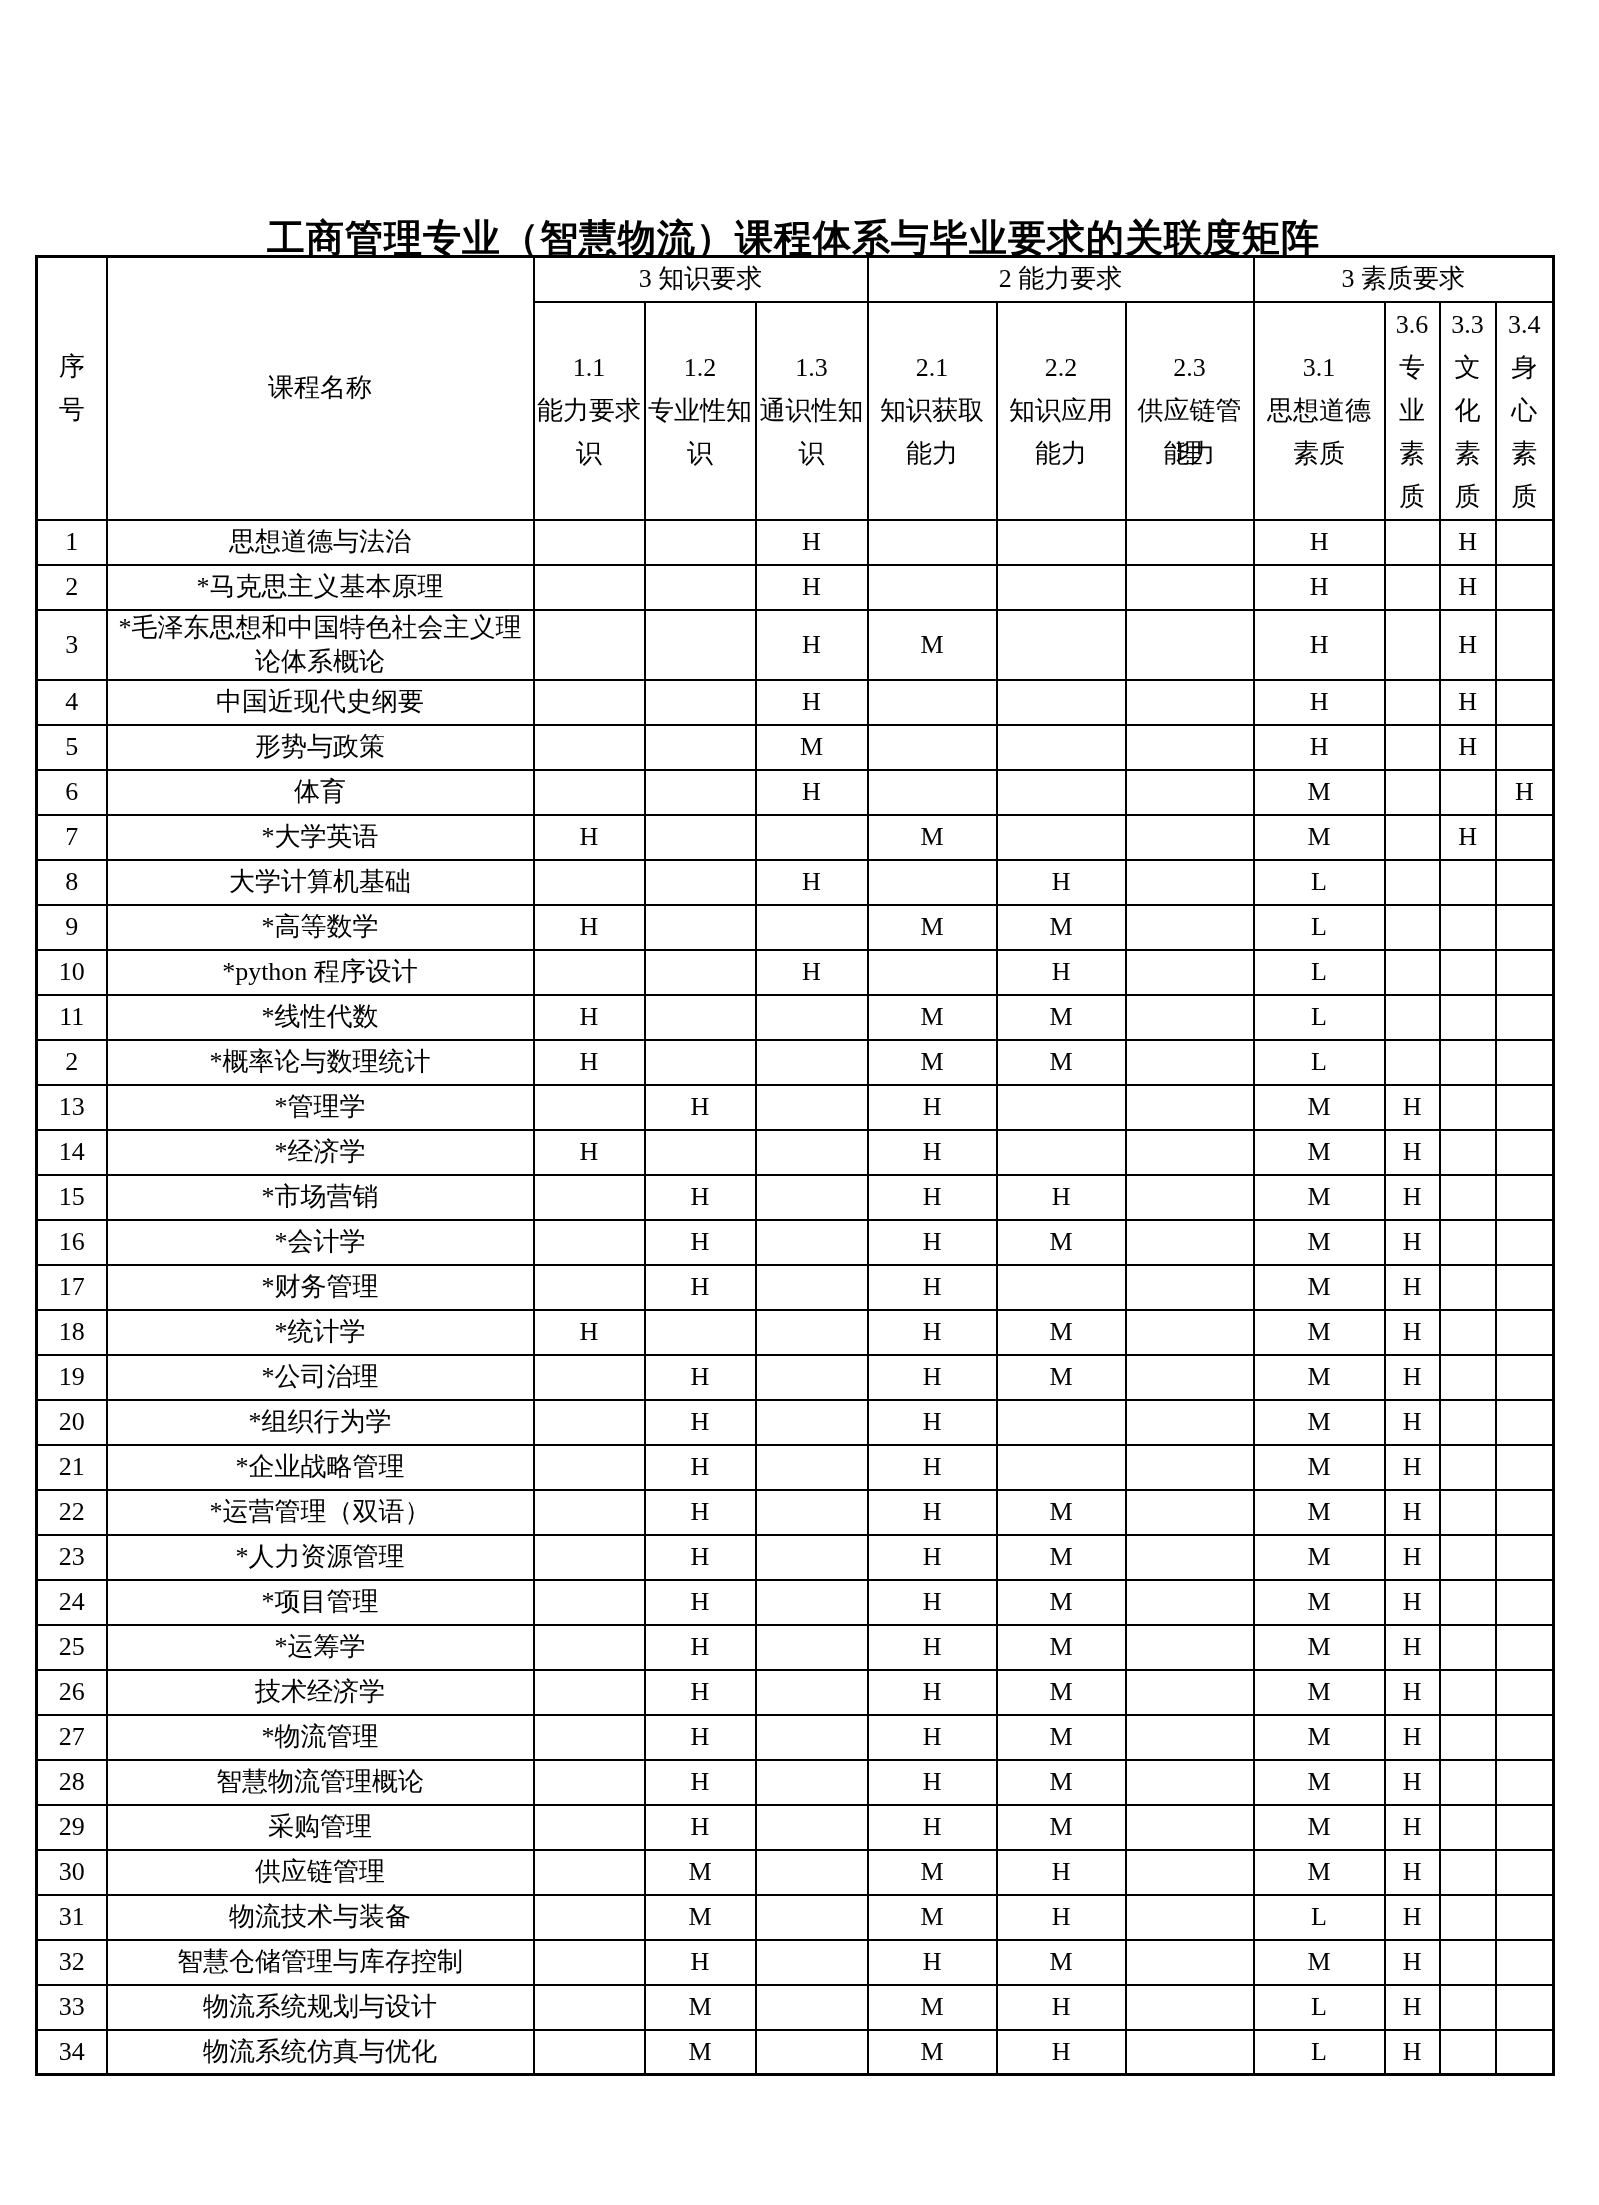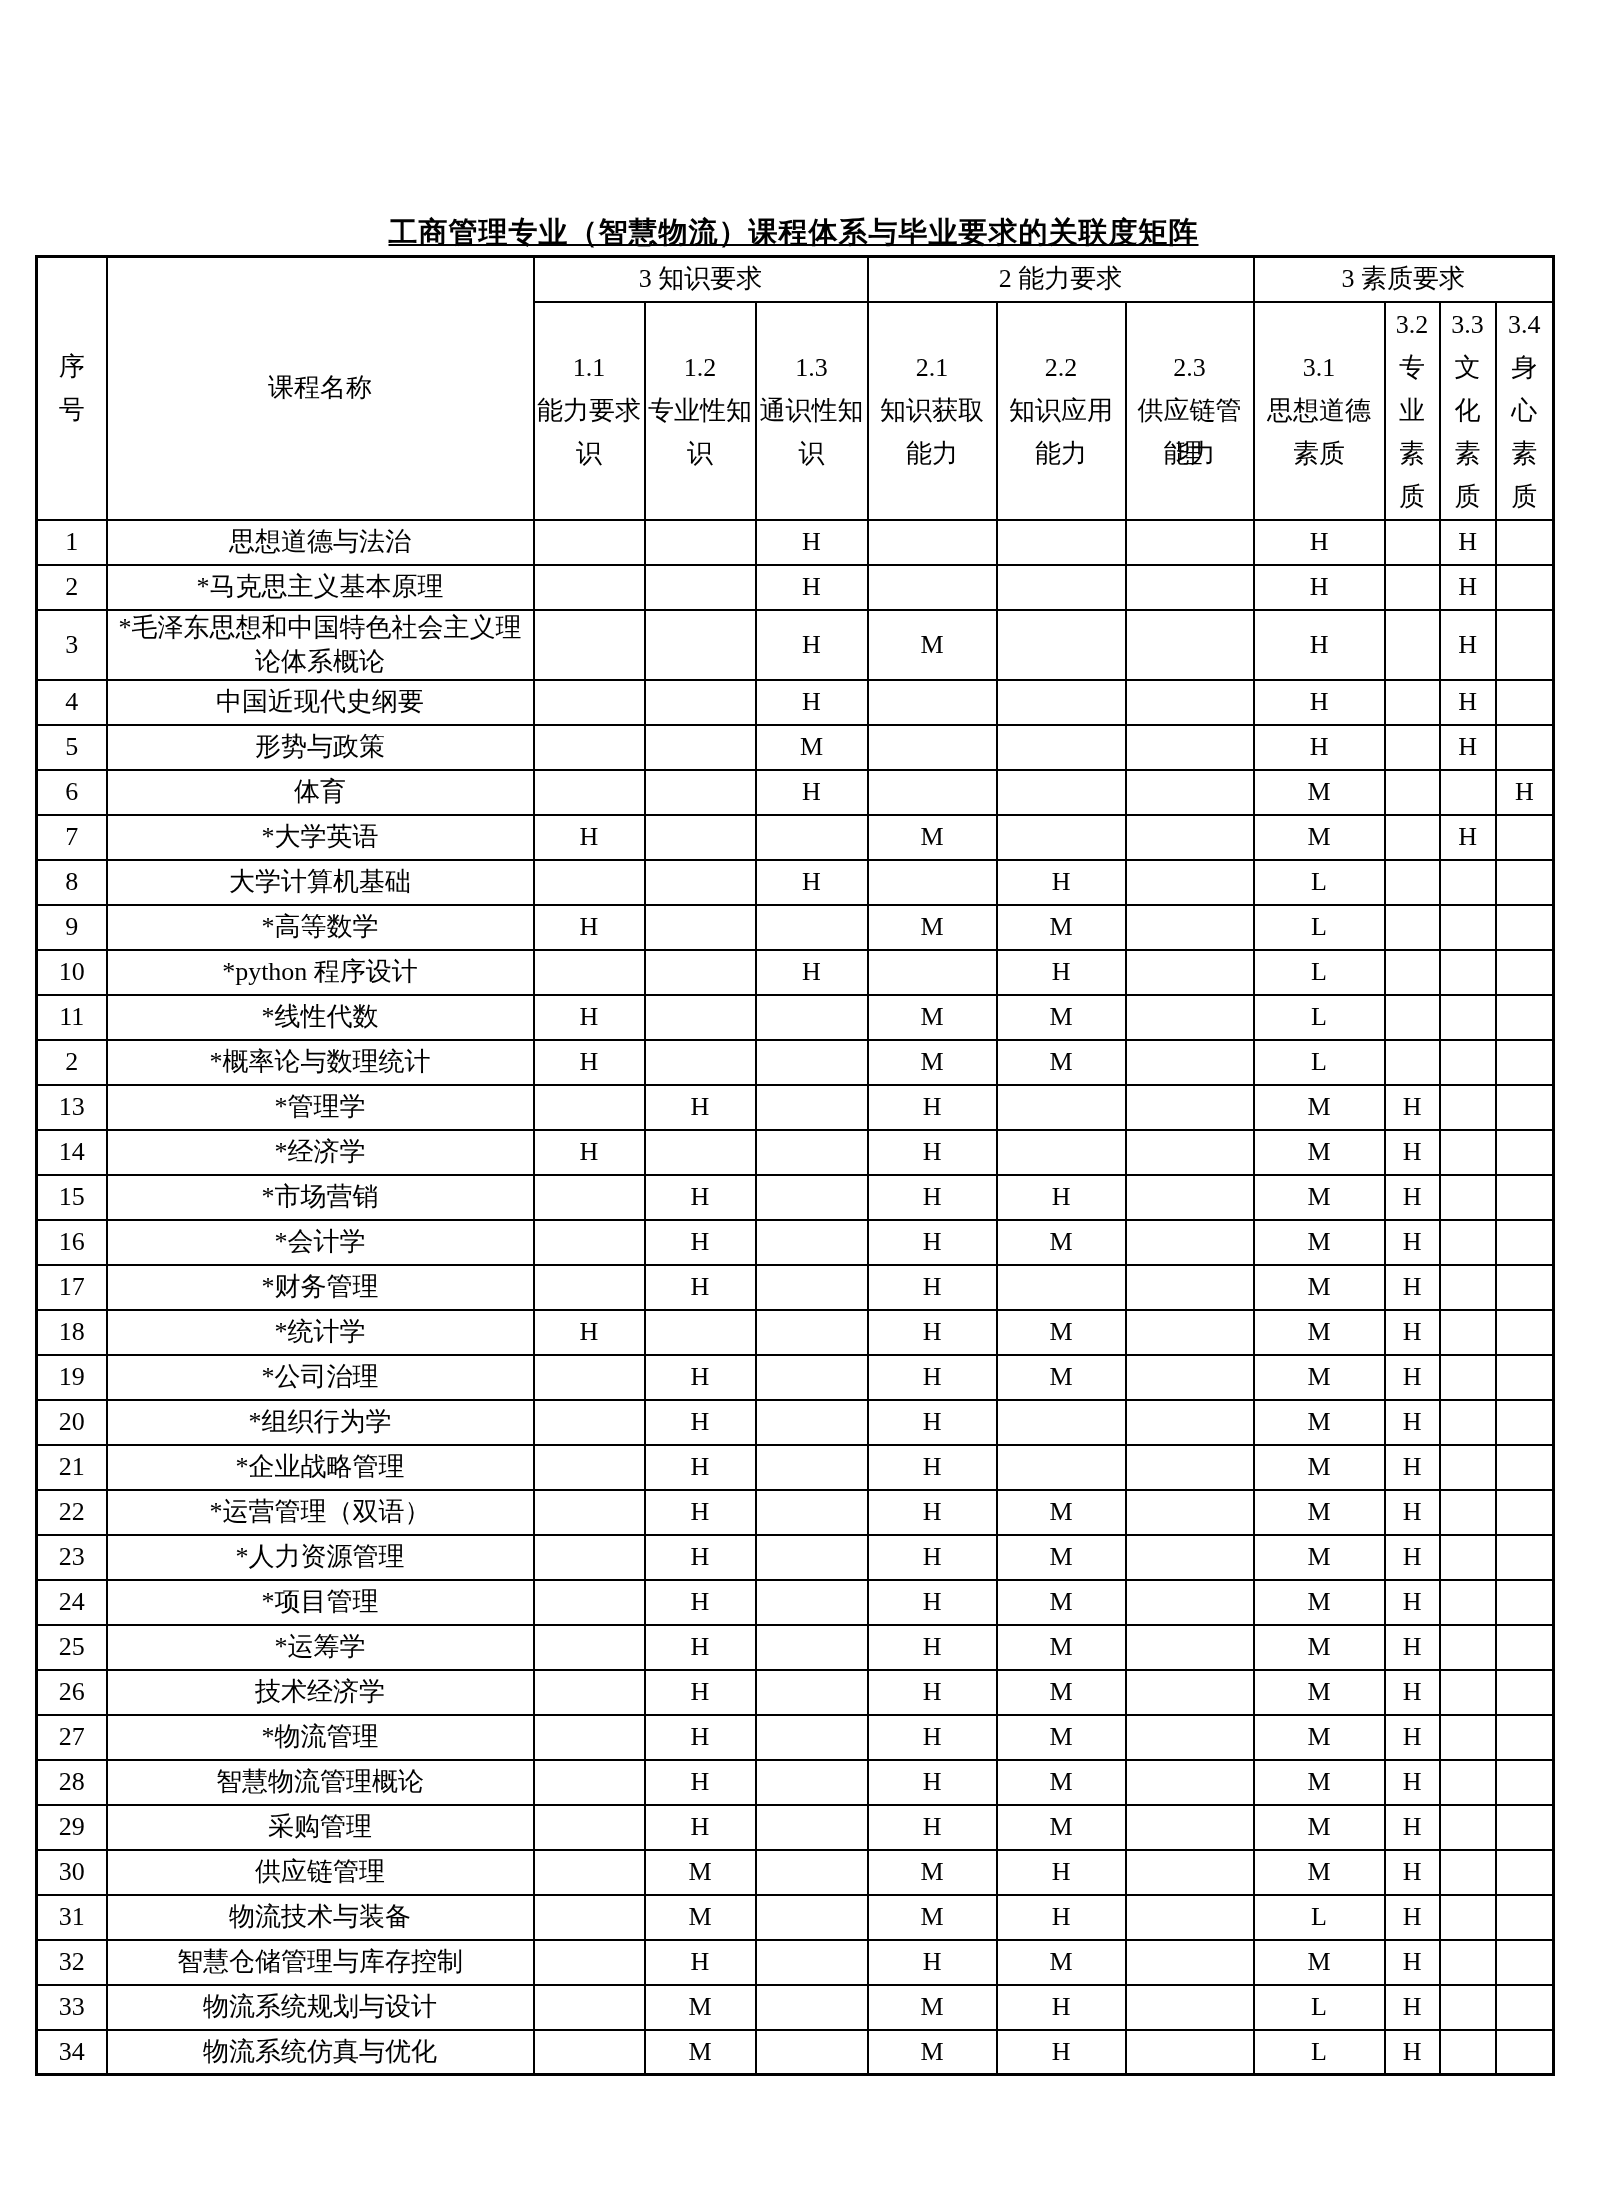--- a/index.html
+++ b/index.html
@@ -17,25 +17,24 @@
     height: 2205px;
     background: #ffffff;
     overflow: hidden;
   }
   .doc-title {
     position: absolute;
     top: 213px;
     left: 35px;
     width: 1517px;
     text-align: center;
-    font-size: 29px;
+    font-size: 38px;
     font-weight: bold;
     letter-spacing: 1px;
     white-space: nowrap;
-    text-decoration: underline;
   }
   table.matrix {
     position: absolute;
     top: 255px;
     left: 35px;
     width: 1517px;
     border-collapse: collapse;
     table-layout: fixed;
     border: 3px solid #000;
   }
@@ -132,21 +131,21 @@
             <div class="line">2.3</div>
             <div class="line">供应链管理</div>
             <div class="line">能力</div>
           </th>
           <th class="sub-cell">
             <div class="line">3.1</div>
             <div class="line">思想道德</div>
             <div class="line">素质</div>
           </th>
           <th class="sub-cell">
-            <div class="line">3.2</div>
+            <div class="line">3.6</div>
             <div class="line">专</div>
             <div class="line">业</div>
             <div class="line">素</div>
             <div class="line">质</div>
           </th>
           <th class="sub-cell">
             <div class="line">3.3</div>
             <div class="line">文</div>
             <div class="line">化</div>
             <div class="line">素</div>

